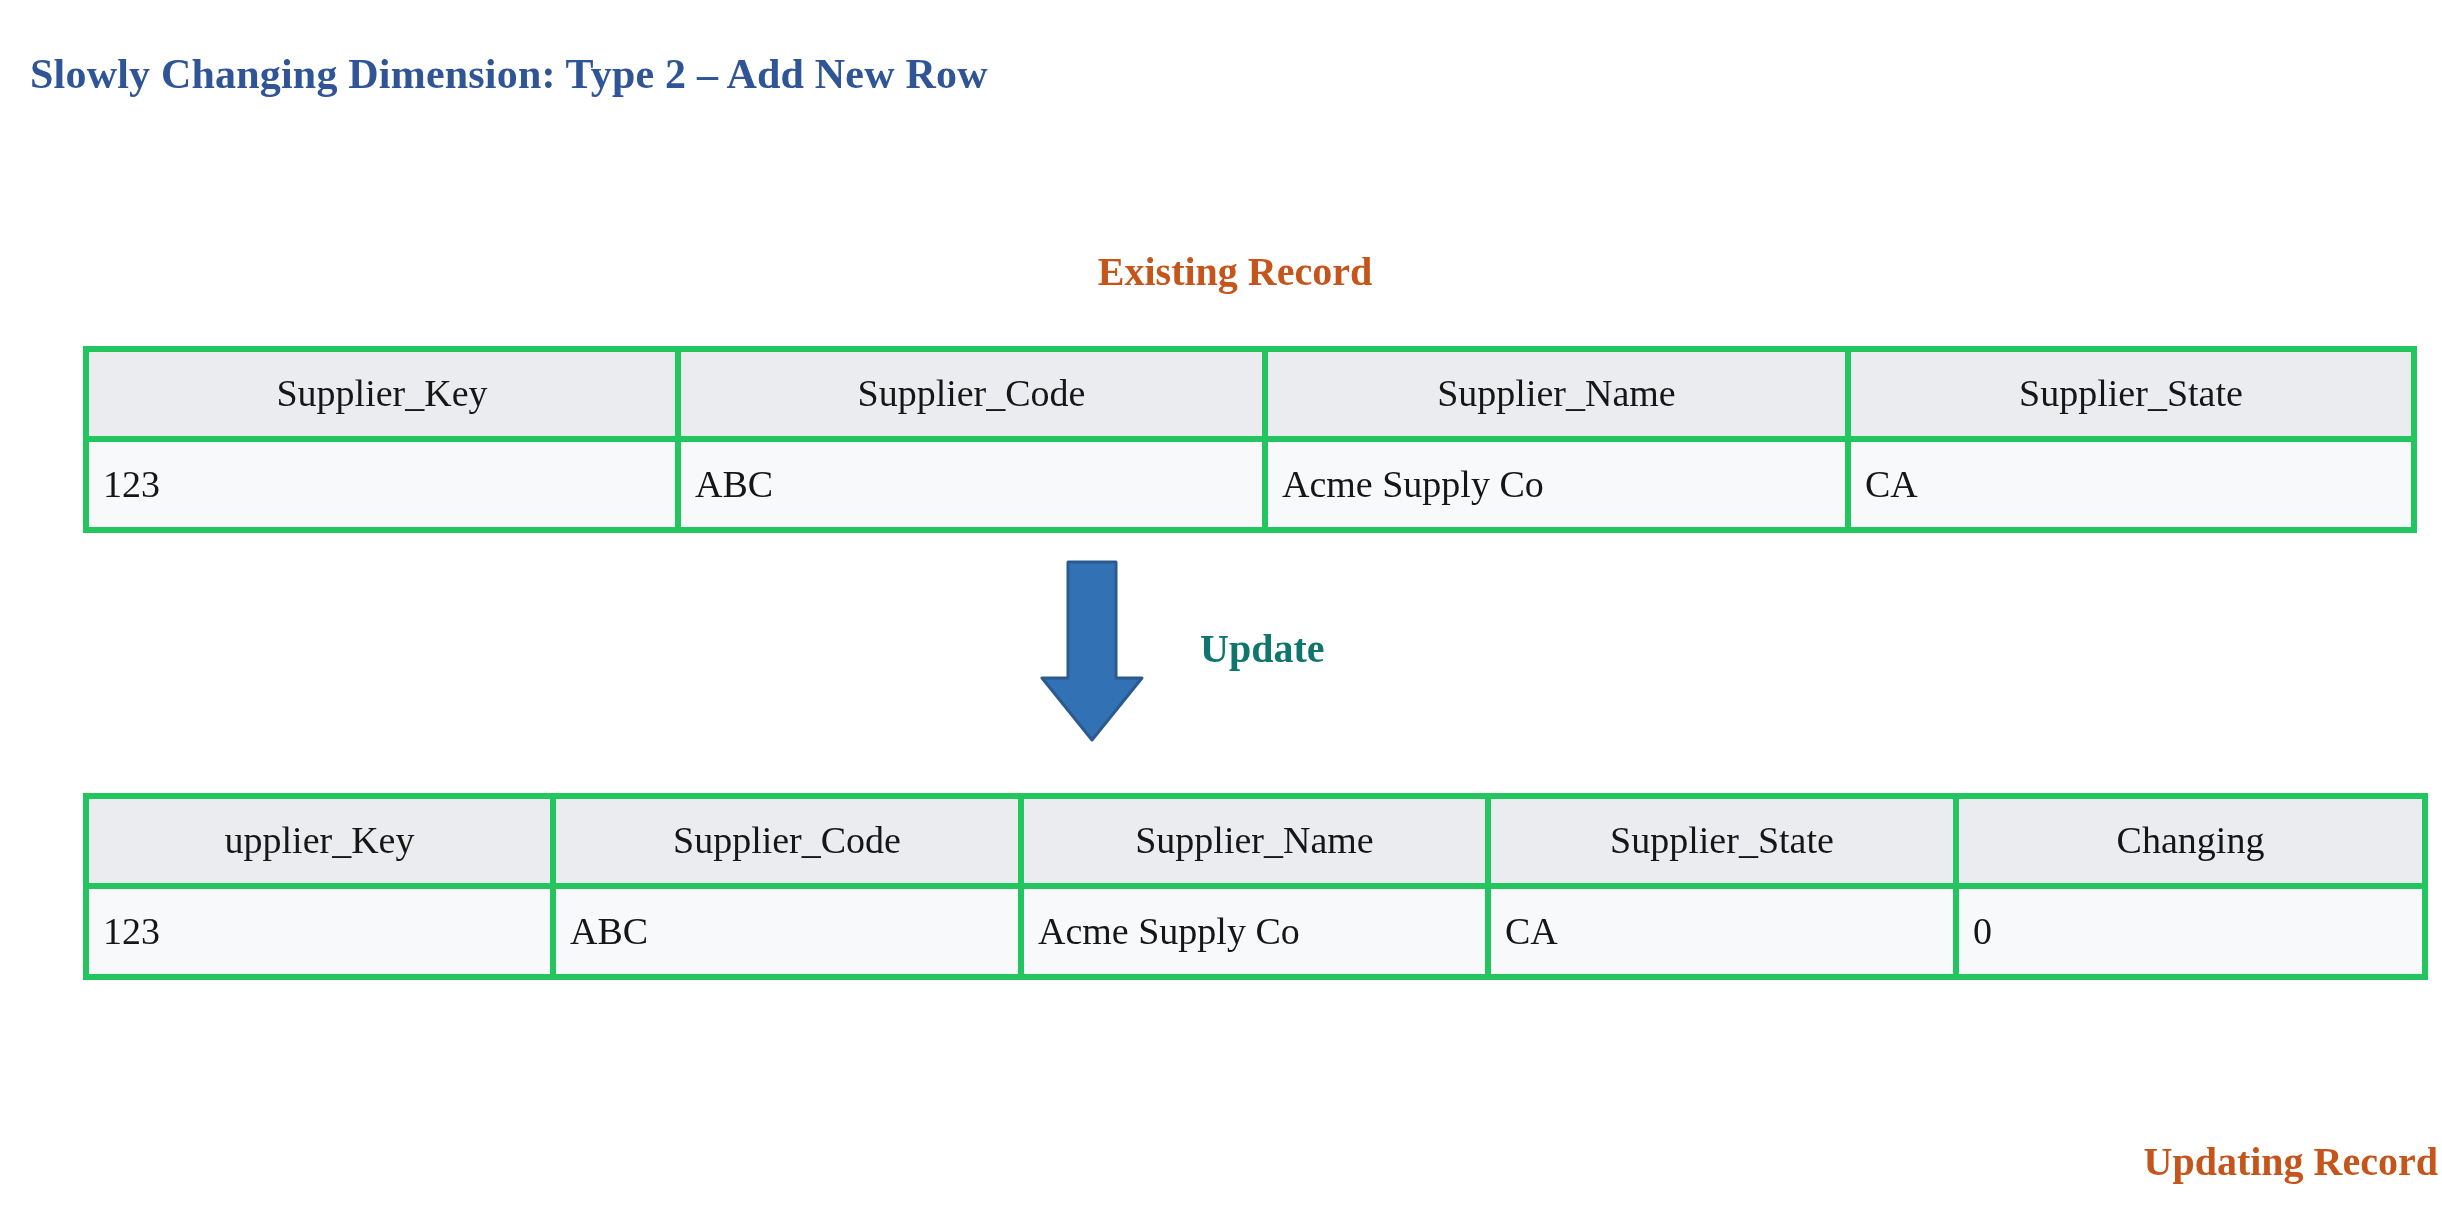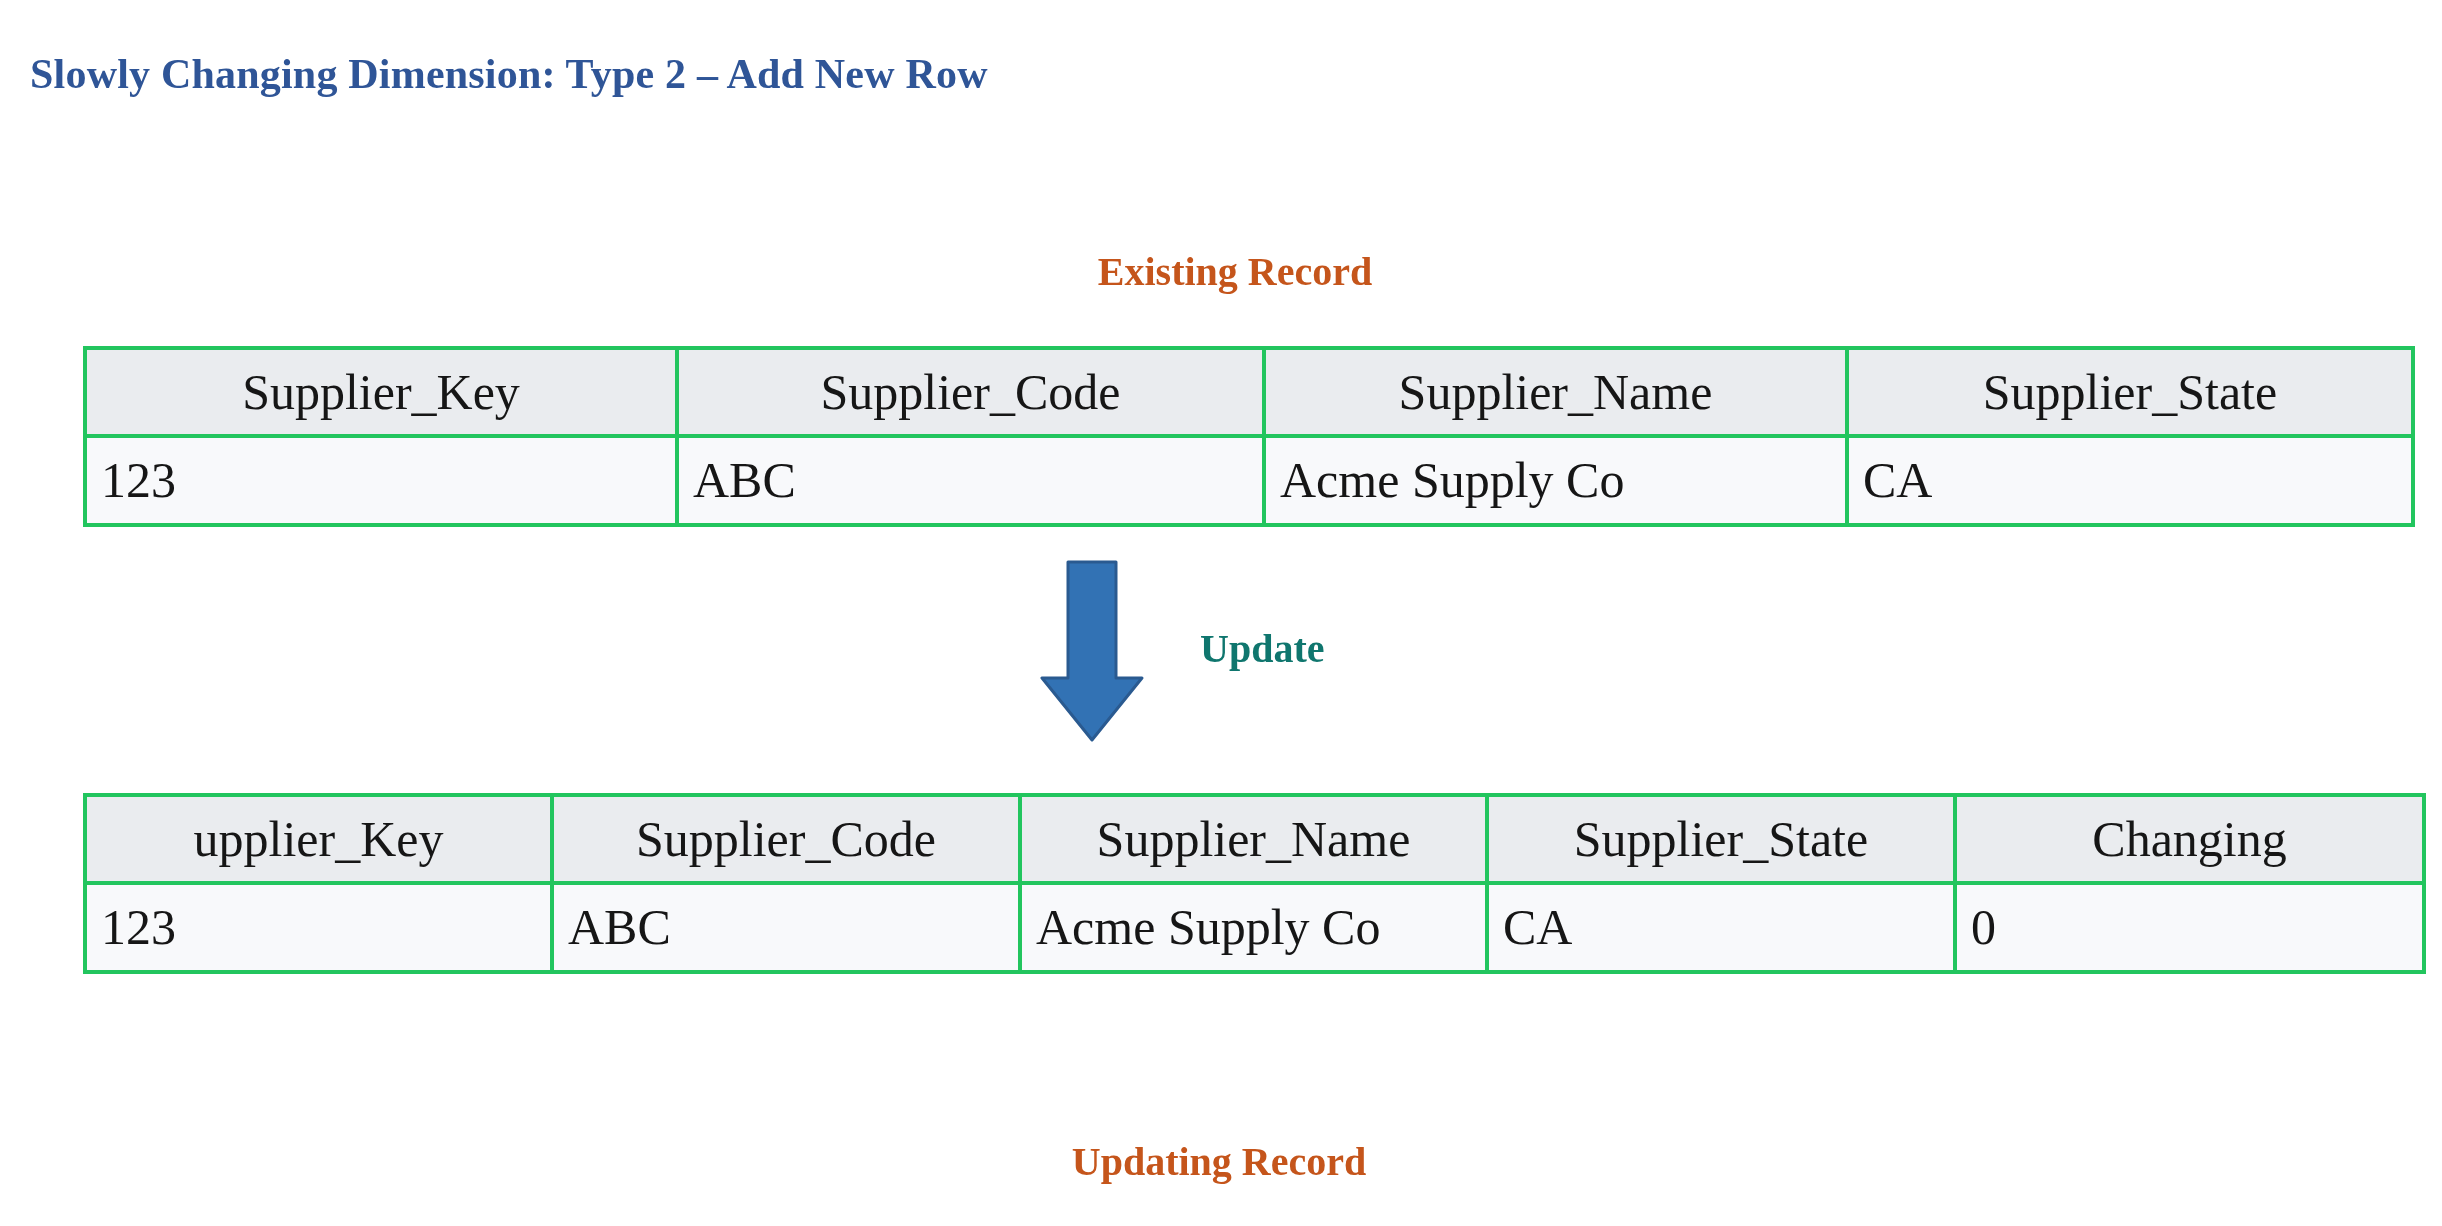--- a/index.html
+++ b/index.html
@@ -37,35 +37,36 @@
   .caption-existing {
     left: 0;
     right: 0;
     top: 248px;
     padding-left: 28px;
   }
   .caption-updating {
     left: 0;
     right: 4px;
     top: 1138px;
+    text-align: right;
   }
 
   
   .data-table {
     position: absolute;
     border-collapse: collapse;
     table-layout: fixed;
     border: 2px solid #aab2ba;
     background: #f8f9fb;
   }
   .data-table th,
   .data-table td {
-    border: 4px solid #22c55e;
+    border: 6px solid #22c55e;
     font-weight: normal;
-    font-size: 50px;
+    font-size: 38px;
     color: #161616;
     padding: 0 14px;
     line-height: 1.1;
   }
   .data-table th {
     background: #eaecef;
     text-align: center;
     height: 84px;
   }
   .data-table td {

